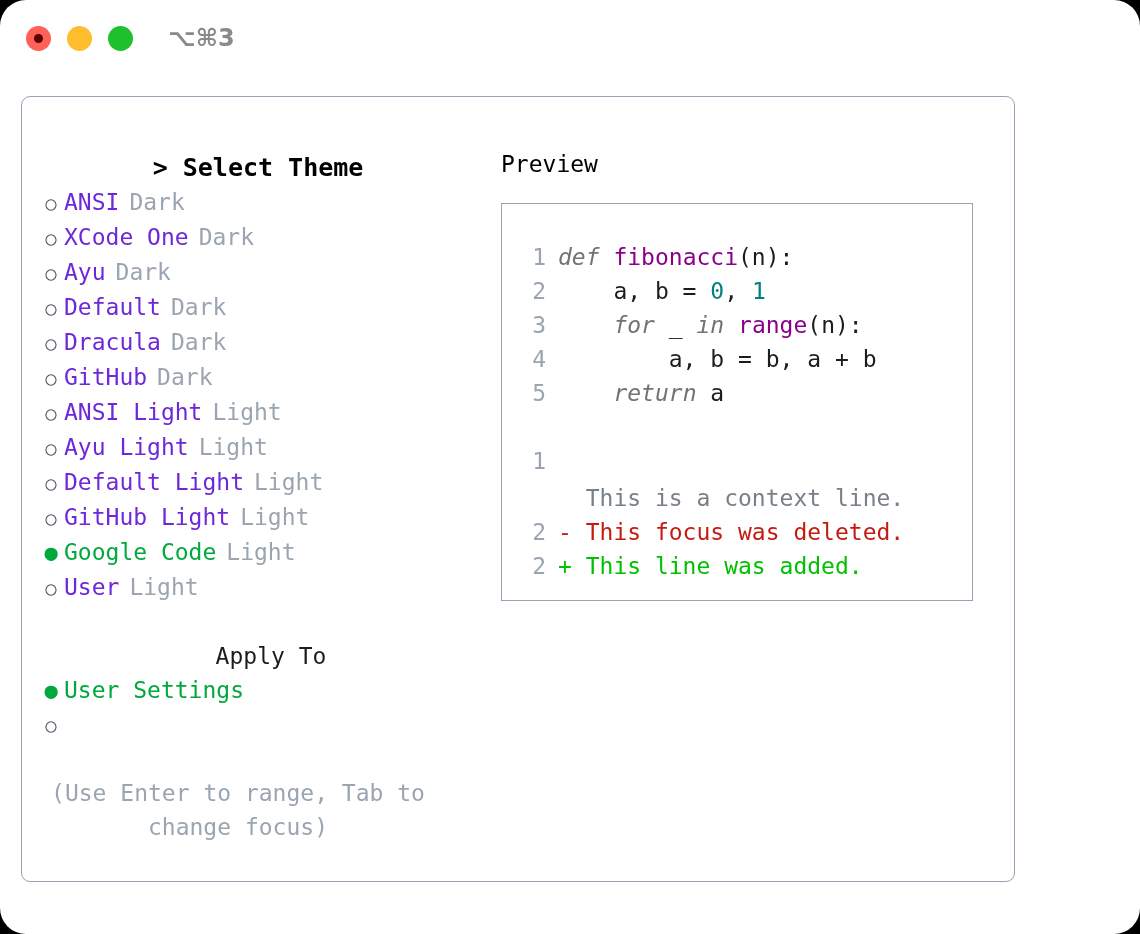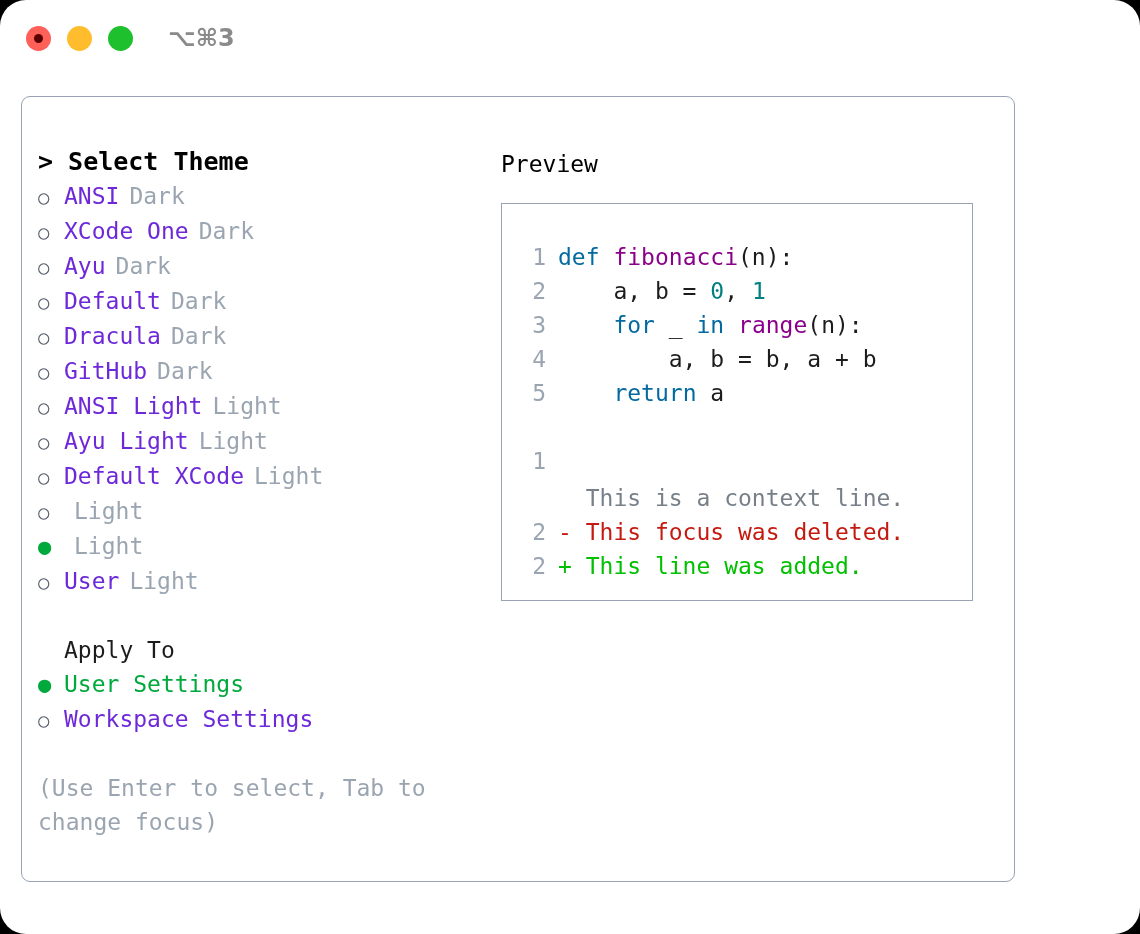--- a/index.html
+++ b/index.html
@@ -77,22 +77,23 @@
     height: 784px;
     border: 1.5px solid #97a3b4;
     border-radius: 9px;
     background: #ffffff;
   }
 
   
   .left-col {
     position: absolute;
     left: 16px;
-    top: 48px;
+    top: 54px;
     width: 440px;
+    text-align: center;
   }
   .section-header {
     font-size: 25px;
     line-height: 34px;
     color: #000000;
     font-weight: bold;
     white-space: pre;
   }
   .row {
     display: flex;
@@ -171,21 +172,21 @@
   }
   .lineno {
     width: 28px;
     flex: 0 0 28px;
     text-align: right;
     color: #9aa5b1;
     padding-right: 12px;
   }
   .codetext { white-space: pre; }
 
-  .tok-kw   { color: #0369a1; }
+  .tok-kw   { color: #737373; font-style: italic; }
   .tok-fn   { color: #8b008b; }
   .tok-num  { color: #008080; }
   .tok-pl   { color: #1c1c1c; }
   .tok-ctx  { color: #777f88; margin-top: 37px; }
   .tok-del  { color: #c41a10; }
   .tok-add  { color: #00c000; }
 
   .gap-line { height: 34px; }
 </style>
 </head>
@@ -208,34 +209,34 @@
       <div class="section-header">&gt; Select Theme</div>
       <div id="theme-list">
           <div class="row"><span class="bullet">○</span><span class="row-label">ANSI</span><span class="row-badge">Dark</span></div>
           <div class="row"><span class="bullet">○</span><span class="row-label">XCode One</span><span class="row-badge">Dark</span></div>
           <div class="row"><span class="bullet">○</span><span class="row-label">Ayu</span><span class="row-badge">Dark</span></div>
           <div class="row"><span class="bullet">○</span><span class="row-label">Default</span><span class="row-badge">Dark</span></div>
           <div class="row"><span class="bullet">○</span><span class="row-label">Dracula</span><span class="row-badge">Dark</span></div>
           <div class="row"><span class="bullet">○</span><span class="row-label">GitHub</span><span class="row-badge">Dark</span></div>
           <div class="row"><span class="bullet">○</span><span class="row-label">ANSI Light</span><span class="row-badge">Light</span></div>
           <div class="row"><span class="bullet">○</span><span class="row-label">Ayu Light</span><span class="row-badge">Light</span></div>
-          <div class="row"><span class="bullet">○</span><span class="row-label">Default XCode</span><span class="row-badge">Light</span></div>
-          <div class="row"><span class="bullet">○</span><span class="row-badge">Light</span></div>
-          <div class="row selected"><span class="bullet on">●</span><span class="row-badge">Light</span></div>
+          <div class="row"><span class="bullet">○</span><span class="row-label">Default Light</span><span class="row-badge">Light</span></div>
+          <div class="row"><span class="bullet">○</span><span class="row-label">GitHub Light</span><span class="row-badge">Light</span></div>
+          <div class="row selected"><span class="bullet on">●</span><span class="row-label">Google Code</span><span class="row-badge">Light</span></div>
           <div class="row"><span class="bullet">○</span><span class="row-label">User</span><span class="row-badge">Light</span></div>
         </div>
 
       <div class="spacer-row"></div>
       <div class="subsection-header">Apply To</div>
       <div id="apply-list">
           <div class="row selected"><span class="bullet on">●</span><span class="row-label">User Settings</span></div>
-          <div class="row"><span class="bullet">○</span><span class="row-label">Workspace Settings</span></div>
+          <div class="row"><span class="bullet">○</span></div>
         </div>
 
-      <div class="hint">(Use Enter to select, Tab to change focus)</div>
+      <div class="hint">(Use Enter to range, Tab to change focus)</div>
     </div>
 
     <div class="right-col">
       <div class="preview-title">Preview</div>
       <div class="preview-box">
         <div id="code-block">
             <div class="code-line"><span class="lineno">1</span><span class="codetext"><span class="tok-kw">def </span><span class="tok-fn">fibonacci</span><span class="tok-pl">(n):</span></span></div>
             <div class="code-line"><span class="lineno">2</span><span class="codetext"><span class="tok-pl">    a, b = </span><span class="tok-num">0</span><span class="tok-pl">, </span><span class="tok-num">1</span></span></div>
             <div class="code-line"><span class="lineno">3</span><span class="codetext"><span class="tok-pl">    </span><span class="tok-kw">for</span><span class="tok-pl"> _ </span><span class="tok-kw">in</span><span class="tok-pl"> </span><span class="tok-fn">range</span><span class="tok-pl">(n):</span></span></div>
             <div class="code-line"><span class="lineno">4</span><span class="codetext"><span class="tok-pl">        a, b = b, a + b</span></span></div>

